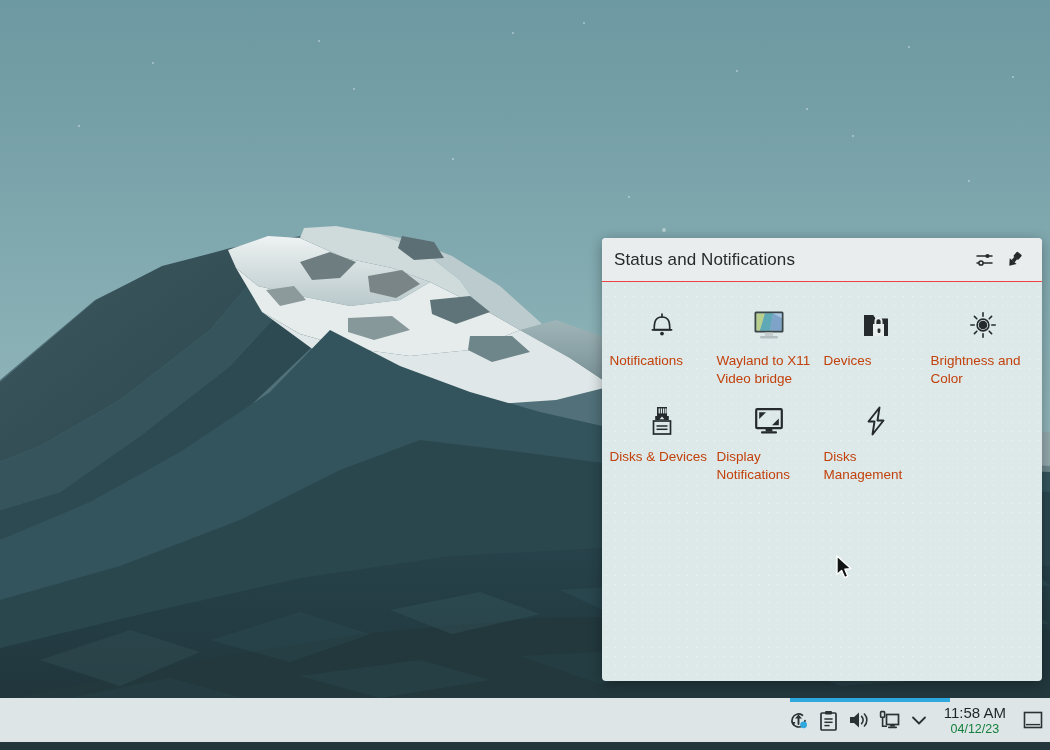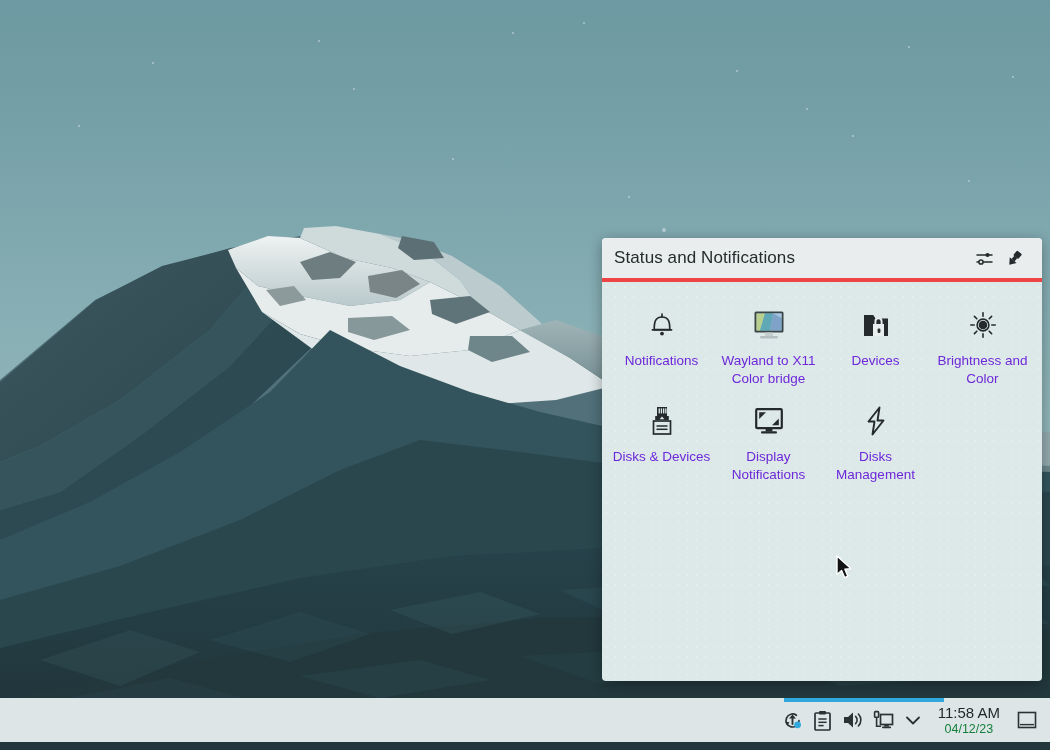--- a/index.html
+++ b/index.html
@@ -35,21 +35,21 @@
     position:absolute; inset:0;
     background-image:radial-gradient(rgba(255,255,255,.55) .7px, transparent .8px);
     background-size:9px 9px;
     pointer-events:none;
   }
   #popup-header {
     height:44px; flex:0 0 44px;
     background:#e9eded;
     display:flex; align-items:center;
     padding:0 13px 0 12px;
-    border-bottom:4px solid #ef4444;
+    border-bottom:1px solid #ef4444;
     position:relative; z-index:2;
   }
   #popup-title {
     font-size:17px; color:#252b2c; letter-spacing:.1px; flex:1;
   }
   .hdr-btn {
     width:30px; height:30px; display:flex; align-items:center; justify-content:center;
     cursor:pointer; border-radius:3px;
   }
 
@@ -60,34 +60,33 @@
     align-content:flex-start;
   }
   .tray-item {
     width:107px; min-height:96px;
     display:flex; flex-direction:column; align-items:center;
     padding-top:10px;
     cursor:pointer; border-radius:4px;
   }
   .tray-icon { height:34px; display:flex; align-items:center; justify-content:center; margin-bottom:10px; }
   .tray-label {
-    font-size:13.5px; color:#6d28d9; text-align:center; line-height:18px;
+    font-size:13.5px; color:#c2410c; line-height:18px;
     width:104px; word-wrap:break-word;
   }
 
   
   #taskbar {
     position:absolute; left:0; top:698px; width:1050px; height:44px;
     background:#dde5e6;
     display:flex; align-items:center; justify-content:flex-end;
   }
   #tray-area {
     position:relative;
     height:44px; display:flex; align-items:center;
-    padding-right:6px;
   }
   #tray-highlight {
     position:absolute; left:6px; top:0; width:160px; height:4px;
     background:#2fa9dd;
   }
   .sys-icon {
     width:30px; height:44px; display:flex; align-items:center; justify-content:center;
     cursor:pointer;
   }
   #clock {
@@ -247,21 +246,21 @@
           <rect x="1.5" y="1.5" width="29" height="21" rx="1.5" fill="#3b4447"></rect>
           <rect x="3.5" y="3.5" width="25" height="17" fill="#8fbfc4"></rect>
           <polygon points="3.5,3.5 12,3.5 7,20.5 3.5,20.5" fill="#b9cf8e"></polygon>
           <polygon points="12,3.5 20,3.5 17,20.5 7,20.5" fill="#5fa8b5"></polygon>
           <polygon points="20,3.5 28.5,3.5 28.5,20.5 17,20.5" fill="#7fa3c8"></polygon>
           <polygon points="20,3.5 28.5,8 28.5,3.5" fill="#a7c3dd"></polygon>
           <rect x="12" y="22.5" width="8" height="4" fill="#c6cdcf"></rect>
           <rect x="7" y="26" width="18" height="2.4" rx="1.1" fill="#b5bfc1"></rect>
         </svg>
       </div>
-      <div class="tray-label">Wayland to X11 Color bridge</div>
+      <div class="tray-label">Wayland to X11 Video bridge</div>
     </div>
 
     <div class="tray-item">
       <div class="tray-icon">
         <svg width="28" height="28" viewBox="0 0 28 28">
           <path d="M2 4h9l2.4 3.4H26V25H2z" fill="#252b2c"></path>
           <path d="M2 4h9l2.4 3.4H2z" fill="#252b2c"></path>
           <rect x="11" y="13" width="11" height="12" fill="#e9eeee"></rect>
           <path d="M13.4 13v-2.6a3.1 3.1 0 0 1 6.2 0V13" fill="none" stroke="#e9eeee" stroke-width="1.9"></path>
           <rect x="15.6" y="17.4" width="2.8" height="4.6" rx="1.2" fill="#252b2c"></rect>

